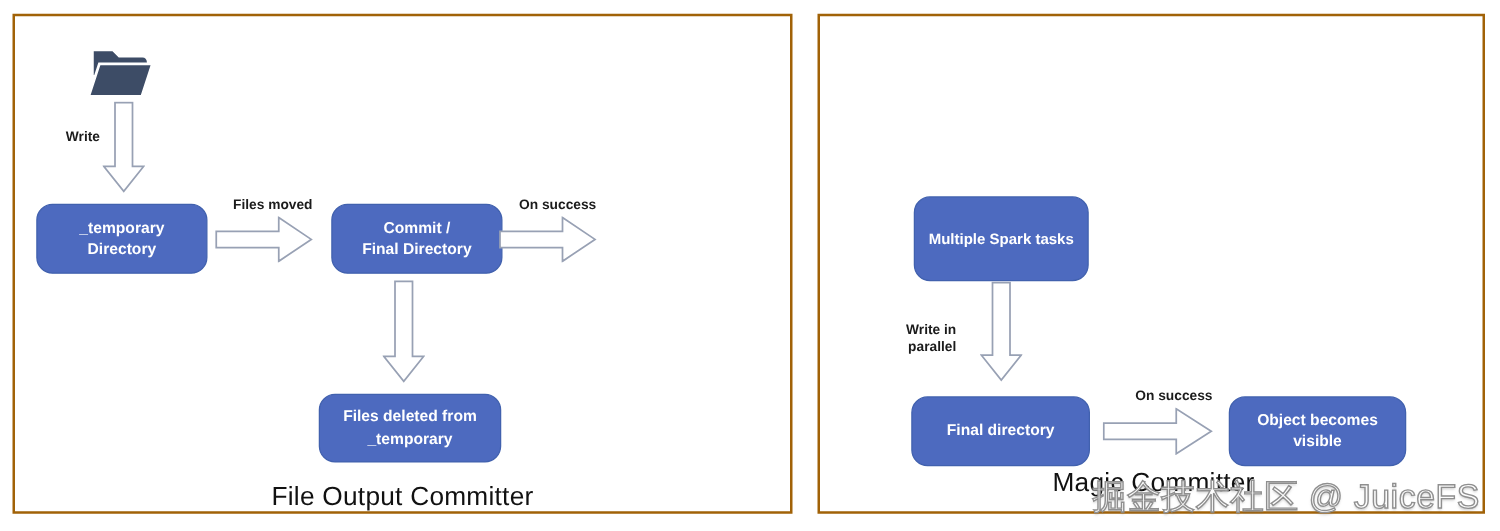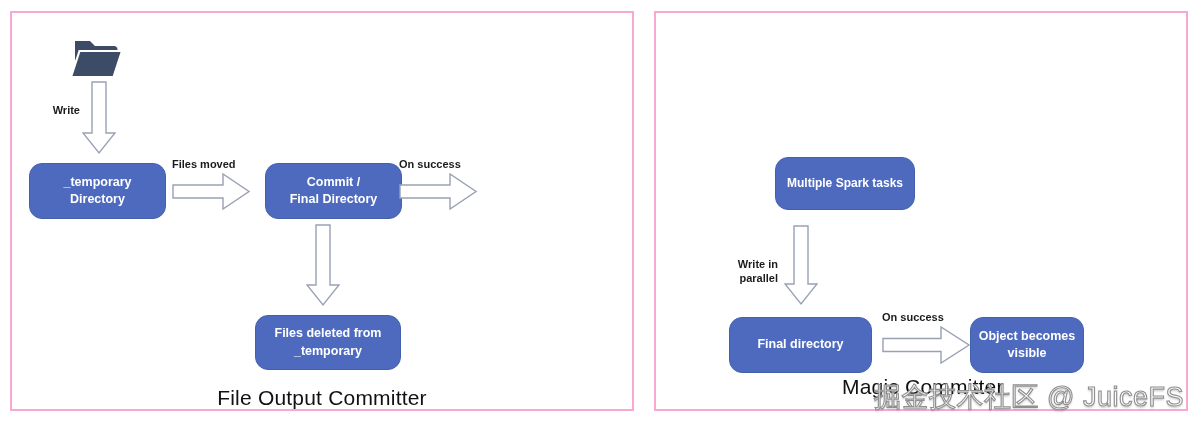--- a/index.html
+++ b/index.html
@@ -4,21 +4,21 @@
 <style>
   * { margin: 0; padding: 0; box-sizing: border-box; }
   html, body { width: 1200px; height: 425px; background: #ffffff; overflow: hidden; }
   body { font-family: "Liberation Sans", "DejaVu Sans", sans-serif; position: relative; }
 
   .panel {
     position: absolute;
     top: 11px;
     height: 400px;
     background: #ffffff;
-    border: 2px solid #f9a8d4;
+    border: 2px solid #a16207;
   }
   .panel-left  { left: 10px;  width: 624px; }
   .panel-right { left: 654px; width: 534px; }
 
   .flow-box {
     position: absolute;
     background: #4d6abf;
     border: 1px solid #4161ae;
     border-radius: 13px;
     color: #ffffff;
@@ -31,21 +31,21 @@
     text-align: center;
     white-space: pre-line;
     padding: 4px 6px;
   }
 
   .arrow-label {
     position: absolute;
     font-size: 11px;
     font-weight: bold;
     color: #1b1b1b;
-    text-align: left;
+    text-align: right;
     white-space: pre-line;
     line-height: 1.3;
   }
 
   .arrow-svg { position: absolute; display: block; }
   .arrow-shape { fill: #ffffff; stroke: #98a1b4; stroke-width: 1.4; stroke-linejoin: miter; }
 
   .caption {
     position: absolute;
     font-size: 21px;
@@ -108,34 +108,34 @@
   </svg>
 
   <div class="flow-box" style="left:243px; top:302px; width:146px; height:55px;">Files deleted from
 _temporary</div>
 
   <div class="caption caption-left">File Output Committer</div>
 </div>
 
 <div class="panel panel-right">
 
-  <div class="flow-box" style="left:75px; top:144px; width:140px; height:53px; font-size:12px;margin-left:44px;">Multiple Spark tasks</div>
+  <div class="flow-box" style="left:75px; top:144px; width:140px; height:68px; font-size:12px;">Multiple Spark tasks</div>
 
-  <div class="arrow-label" style="left:48px; top:244px; width:74px; text-align:right;">Write in
+  <div class="arrow-label" style="left:35px; top:244px; width:74px; text-align:right;">Write in
 parallel</div>
   <svg class="arrow-svg" style="left:128px; top:212px;" width="34" height="81" viewBox="0 0 34 81">
     <polygon class="arrow-shape" points="10,1 24,1 24,59 33,59 17,79 1,59 10,59"></polygon>
   </svg>
 
   <div class="flow-box" style="left:73px; top:304px; width:143px; height:56px;">Final directory</div>
 
   <div class="arrow-label" style="left:226px; top:297px; width:88px;">On success</div>
   <svg class="arrow-svg" style="left:226px; top:313px;" width="89" height="38" viewBox="0 0 89 38">
     <polygon class="arrow-shape" points="1,12.5 59,12.5 59,1 87,19 59,37 59,25.5 1,25.5"></polygon>
   </svg>
 
-  <div class="flow-box" style="left:314px; top:304px; width:114px; height:56px;">Object becomes
+  <div class="flow-box" style="left:327px; top:304px; width:142px; height:56px;">Object becomes
 visible</div>
 
   <div class="caption caption-right">Magic Committer</div>
 
   <div class="watermark">掘金技术社区 @ JuiceFS</div>
 </div>
 
 </body></html>

